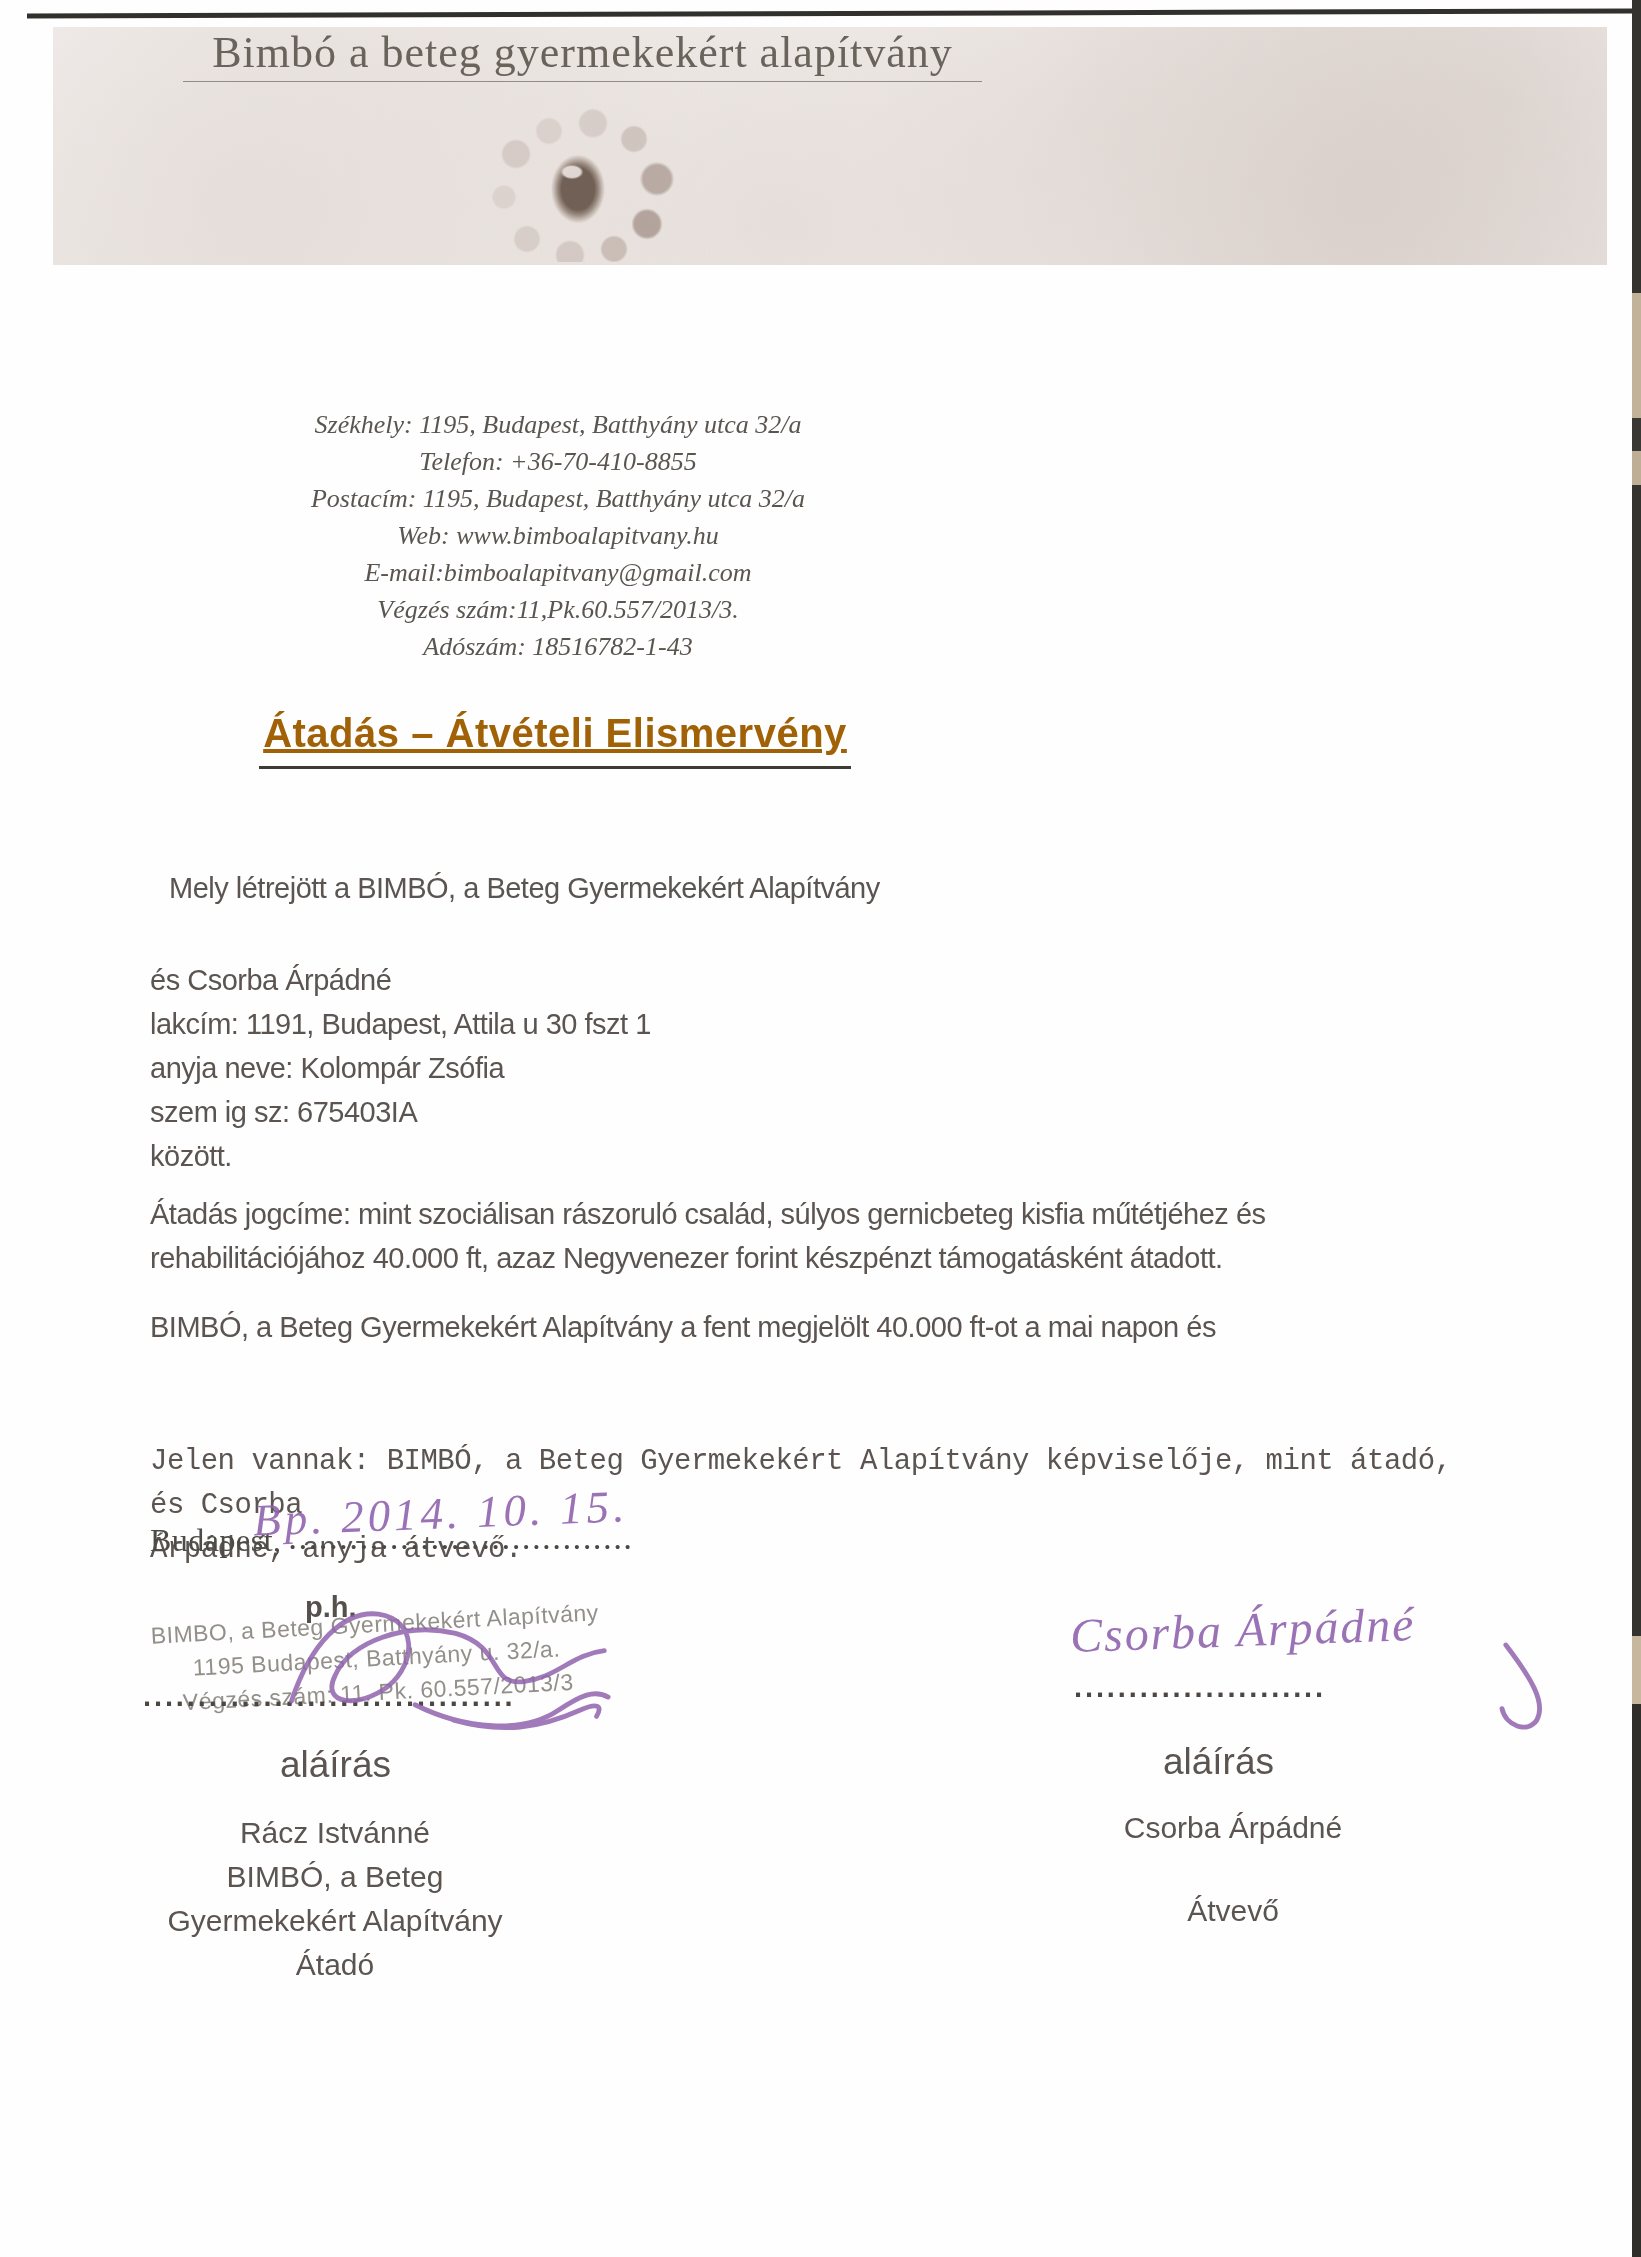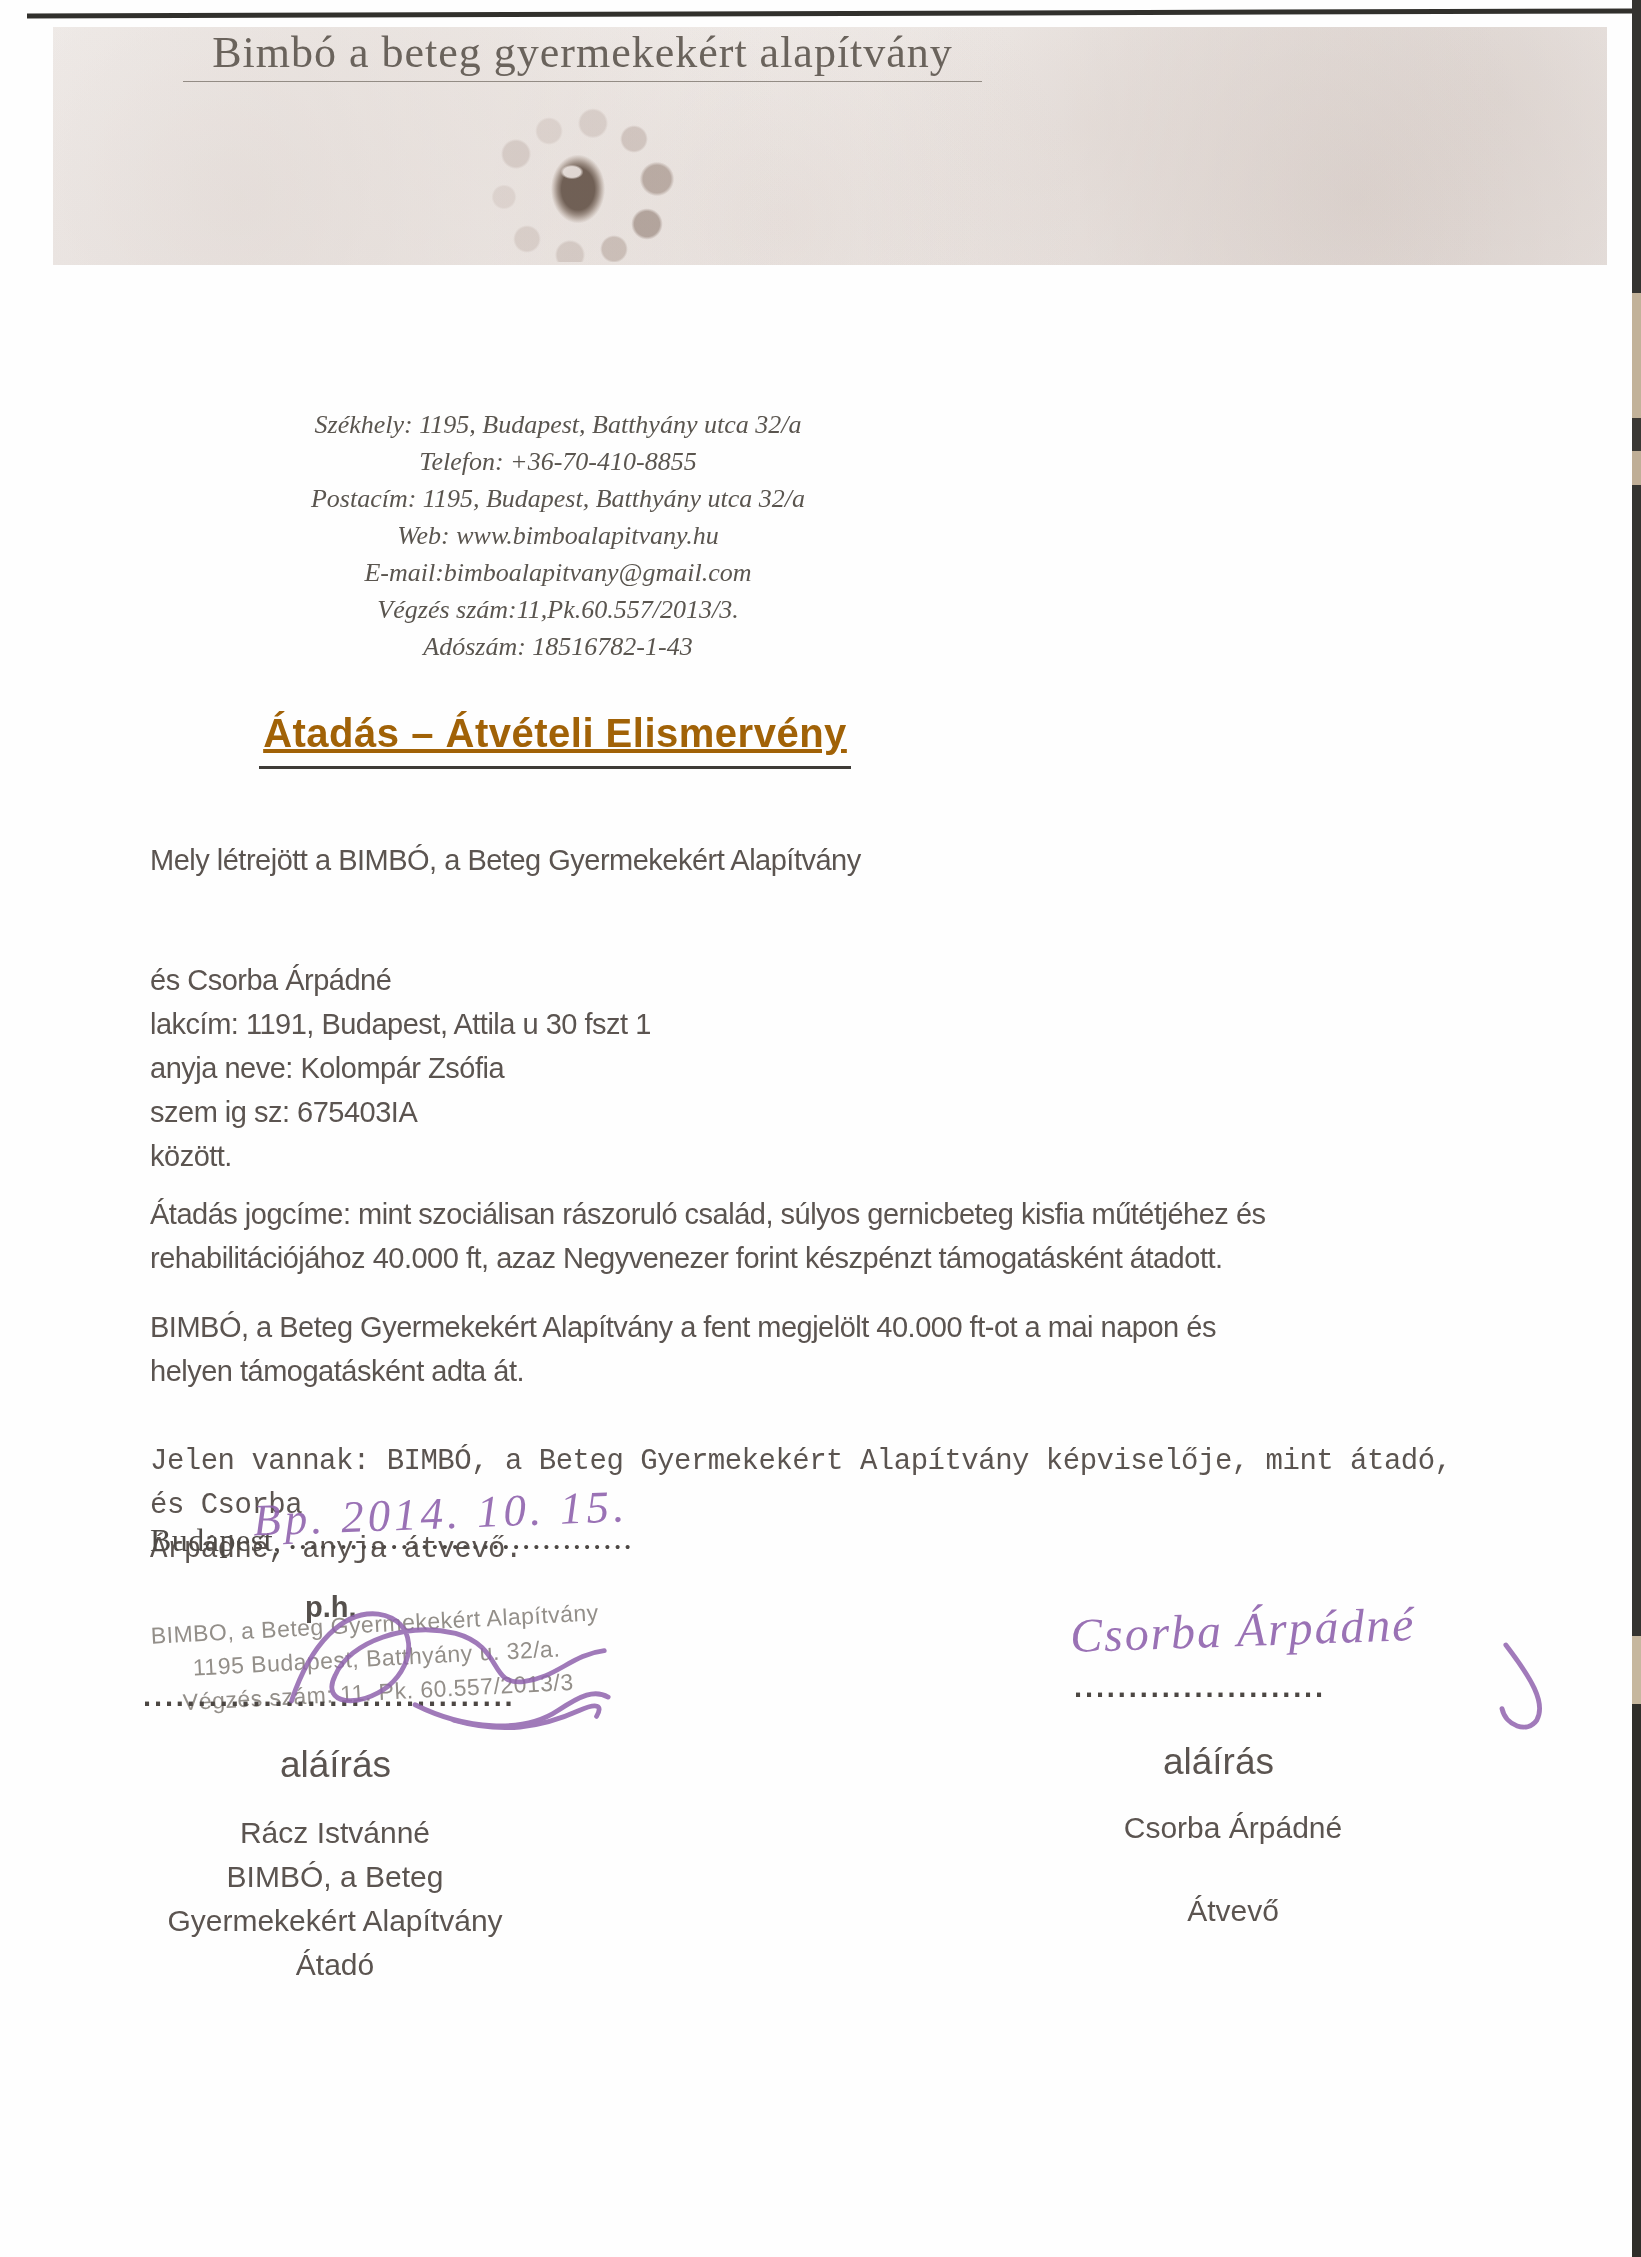--- a/index.html
+++ b/index.html
@@ -79,21 +79,21 @@
     padding:0 3.9px 9.7px 3.9px;
     border-bottom:3.9px solid #3e3b37;
     text-decoration:underline;
   }
   
   .body-par{
     position:absolute;left:150px;width:1352px;
     font-size:29px;line-height:44px;letter-spacing:-0.5px;
     color:#5b5450;
   }
-  .p0{top:838px;} .p1{top:958px;} .p2{top:1192px;} .p3{top:1305px;} .p4{top:1440px;font-family:Liberation Mono, monospace;}
+  .p0{top:866px;margin-left:19px;} .p1{top:958px;} .p2{top:1192px;} .p3{top:1305px;} .p4{top:1440px;font-family:Liberation Mono, monospace;}
   
   .date-row{position:absolute;left:150px;top:1522px;font-family:"Liberation Serif",serif;font-size:32px;color:#4e4a46;}
   .date-city{letter-spacing:0.5px;}
   .date-dots{
     font-weight:bold;font-size:25px;letter-spacing:3.9px;color:#4c4743;
     position:relative;top:-1.9px;
   }
   .handwritten-date{
     position:absolute;left:253px;top:1485px;width:502px;
     font-family:"Liberation Serif",serif;font-style:italic;
@@ -170,21 +170,20 @@
     <div>anyja neve: Kolompár Zsófia</div>
     <div>szem ig sz: 675403IA</div>
     <div>között.</div>
   </div>
   <div class="body-par p2">
     <div>Átadás jogcíme:  mint szociálisan rászoruló család, súlyos gernicbeteg kisfia műtétjéhez és</div>
     <div>rehabilitációjához 40.000 ft, azaz Negyvenezer forint készpénzt támogatásként átadott.</div>
   </div>
   <div class="body-par p3">
     <div>BIMBÓ, a Beteg Gyermekekért Alapítvány a fent megjelölt  40.000 ft-ot  a mai napon és</div>
-    <div>helyen támogatásként adta át.</div>
   </div>
   <div class="body-par p4">
     <div>Jelen vannak: BIMBÓ, a Beteg Gyermekekért Alapítvány képviselője, mint átadó, és Csorba</div>
     <div>Árpádné, anyja átvevő.</div>
   </div>
 
   <div class="date-row">
     <span class="date-city">Budapest,</span>
     <span class="date-dots">..................................</span>
   </div>

